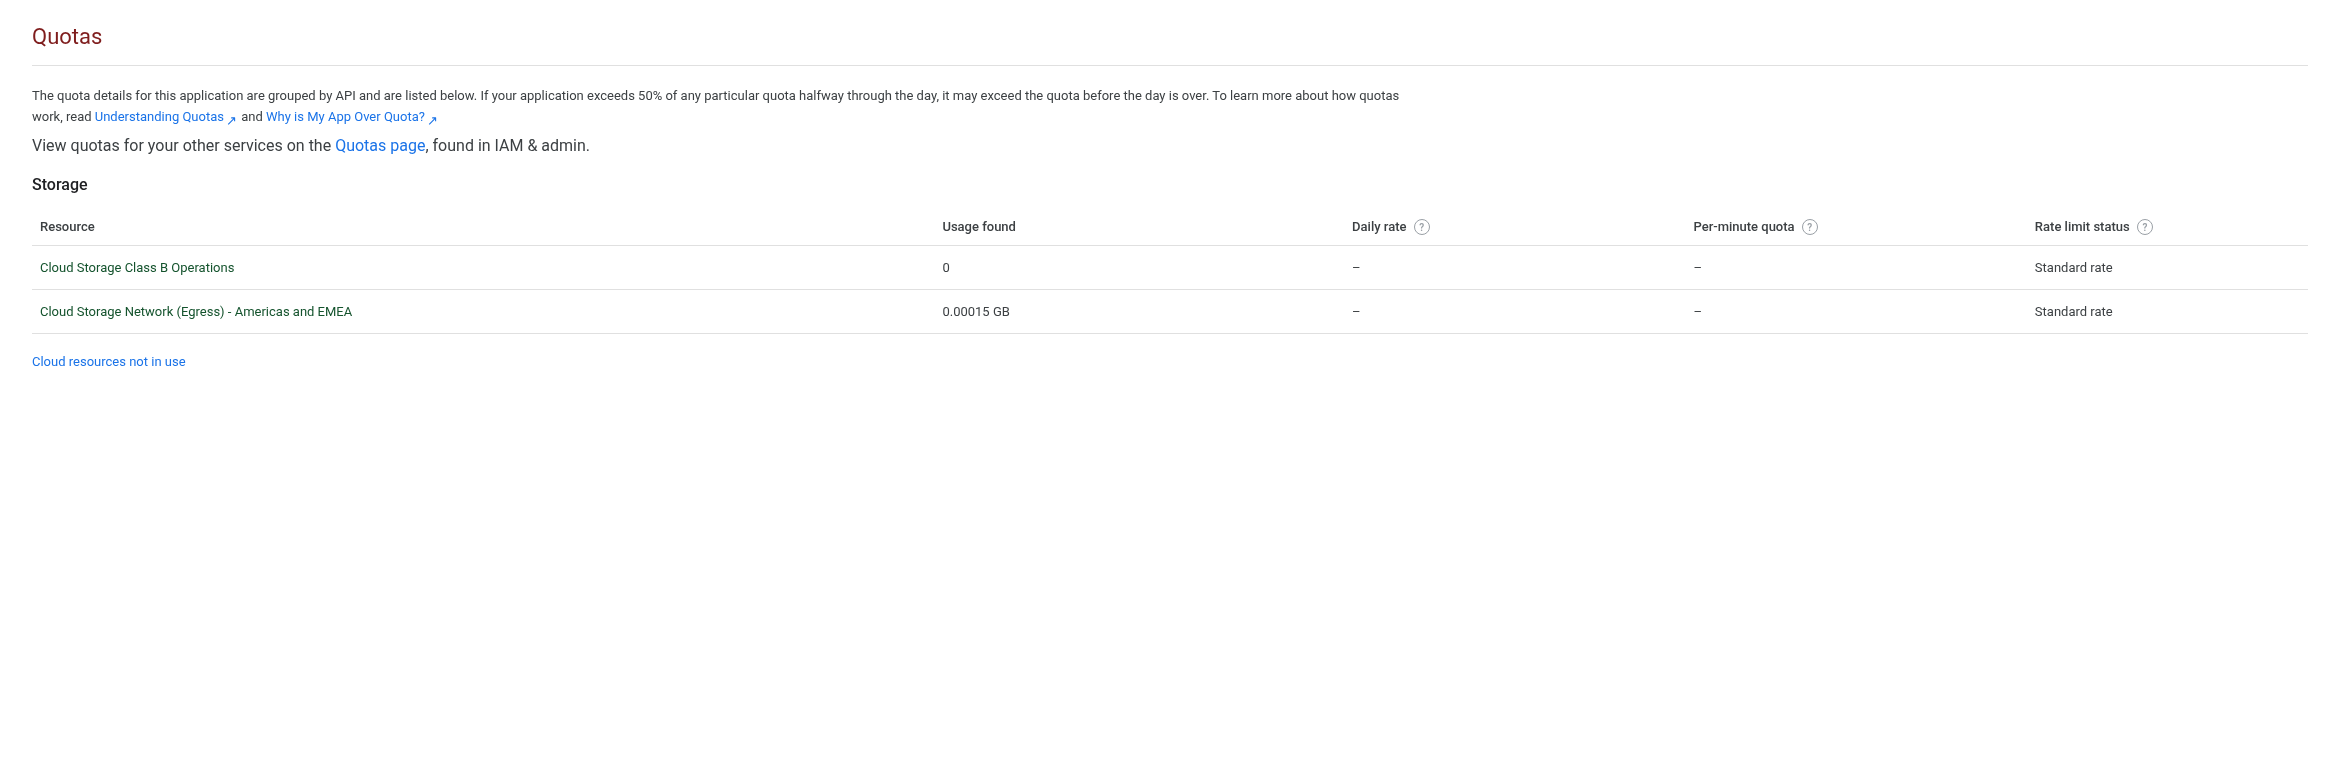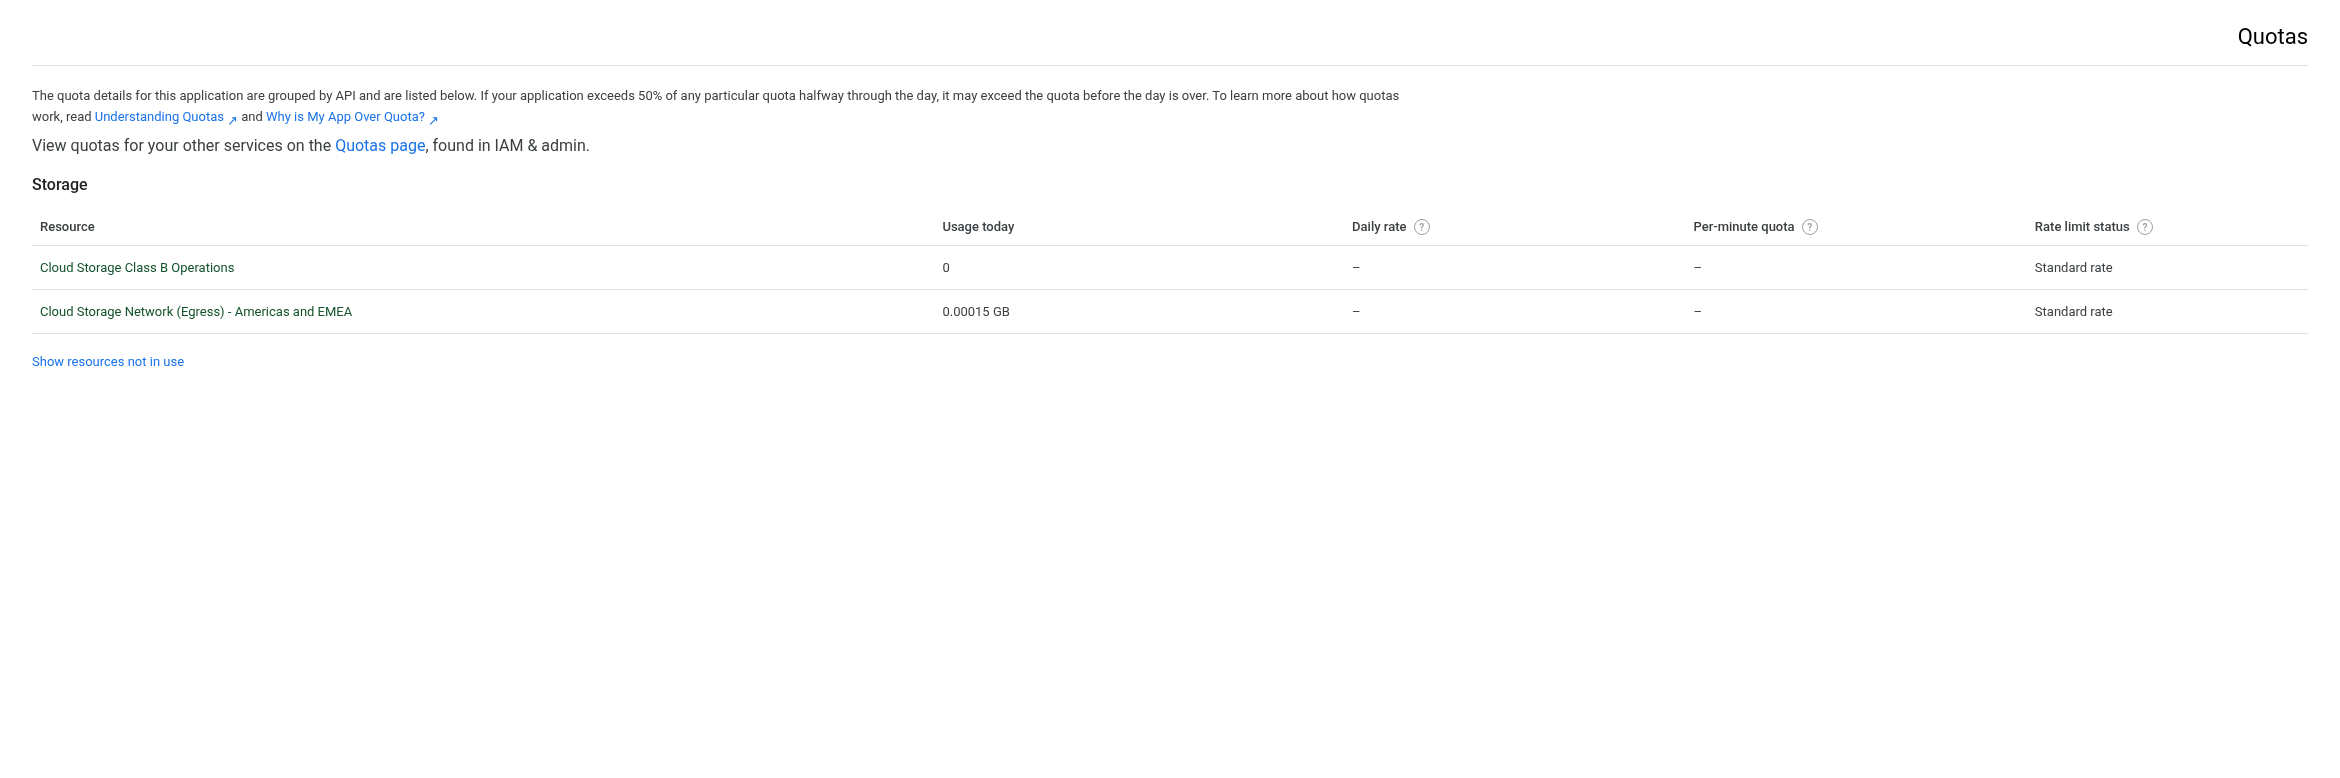--- a/index.html
+++ b/index.html
@@ -15,40 +15,38 @@
       width: 2340px;
       min-height: 778px;
     }
     .page-container {
       padding: 24px 32px;
       max-width: 2340px;
     }
     .page-title {
       font-size: 22px;
       font-weight: 400;
-      color: #000000;
+      color: #7f1d1d;
       margin-bottom: 16px;
-      text-align: right;
     }
     .divider {
       border: none;
       border-top: 1px solid #e0e0e0;
       margin-bottom: 20px;
     }
     .description-block {
       font-size: 13px;
       color: #3c4043;
       line-height: 1.6;
       margin-bottom: 8px;
       max-width: 1400px;
     }
     .description-block a, .view-quotas a {
       color: #1a73e8;
       text-decoration: none;
-      text-align: right;
     }
     .external-icon {
       display: inline-block;
       width: 12px;
       height: 12px;
       margin-left: 2px;
       vertical-align: middle;
       color: #1a73e8;
     }
     .view-quotas {
@@ -149,21 +147,21 @@
 
   <h2 class="section-title">Storage</h2>
 
   <table class="quota-table">
     <thead>
       <tr>
         <th class="">
           <span>Resource</span>
         </th>
         <th class="col-usage">
-          <span>Usage today</span>
+          <span>Usage found</span>
         </th>
         <th class="col-daily">
           <span>Daily rate</span>
           <span class="help-icon">?</span>
         </th>
         <th class="col-permin">
           <span>Per-minute quota</span>
           <span class="help-icon">?</span>
         </th>
         <th class="col-ratelimit">
@@ -183,15 +181,15 @@
         <tr>
           <td>Cloud Storage Network (Egress) - Americas and EMEA</td>
           <td>0.00015 GB</td>
           <td>–</td>
           <td>–</td>
           <td>Standard rate</td>
         </tr>
       </tbody>
   </table>
 
-  <a class="show-resources-link" href="#">Show resources not in use</a>
+  <a class="show-resources-link" href="#">Cloud resources not in use</a>
 
 </div>
 
 </body></html>

